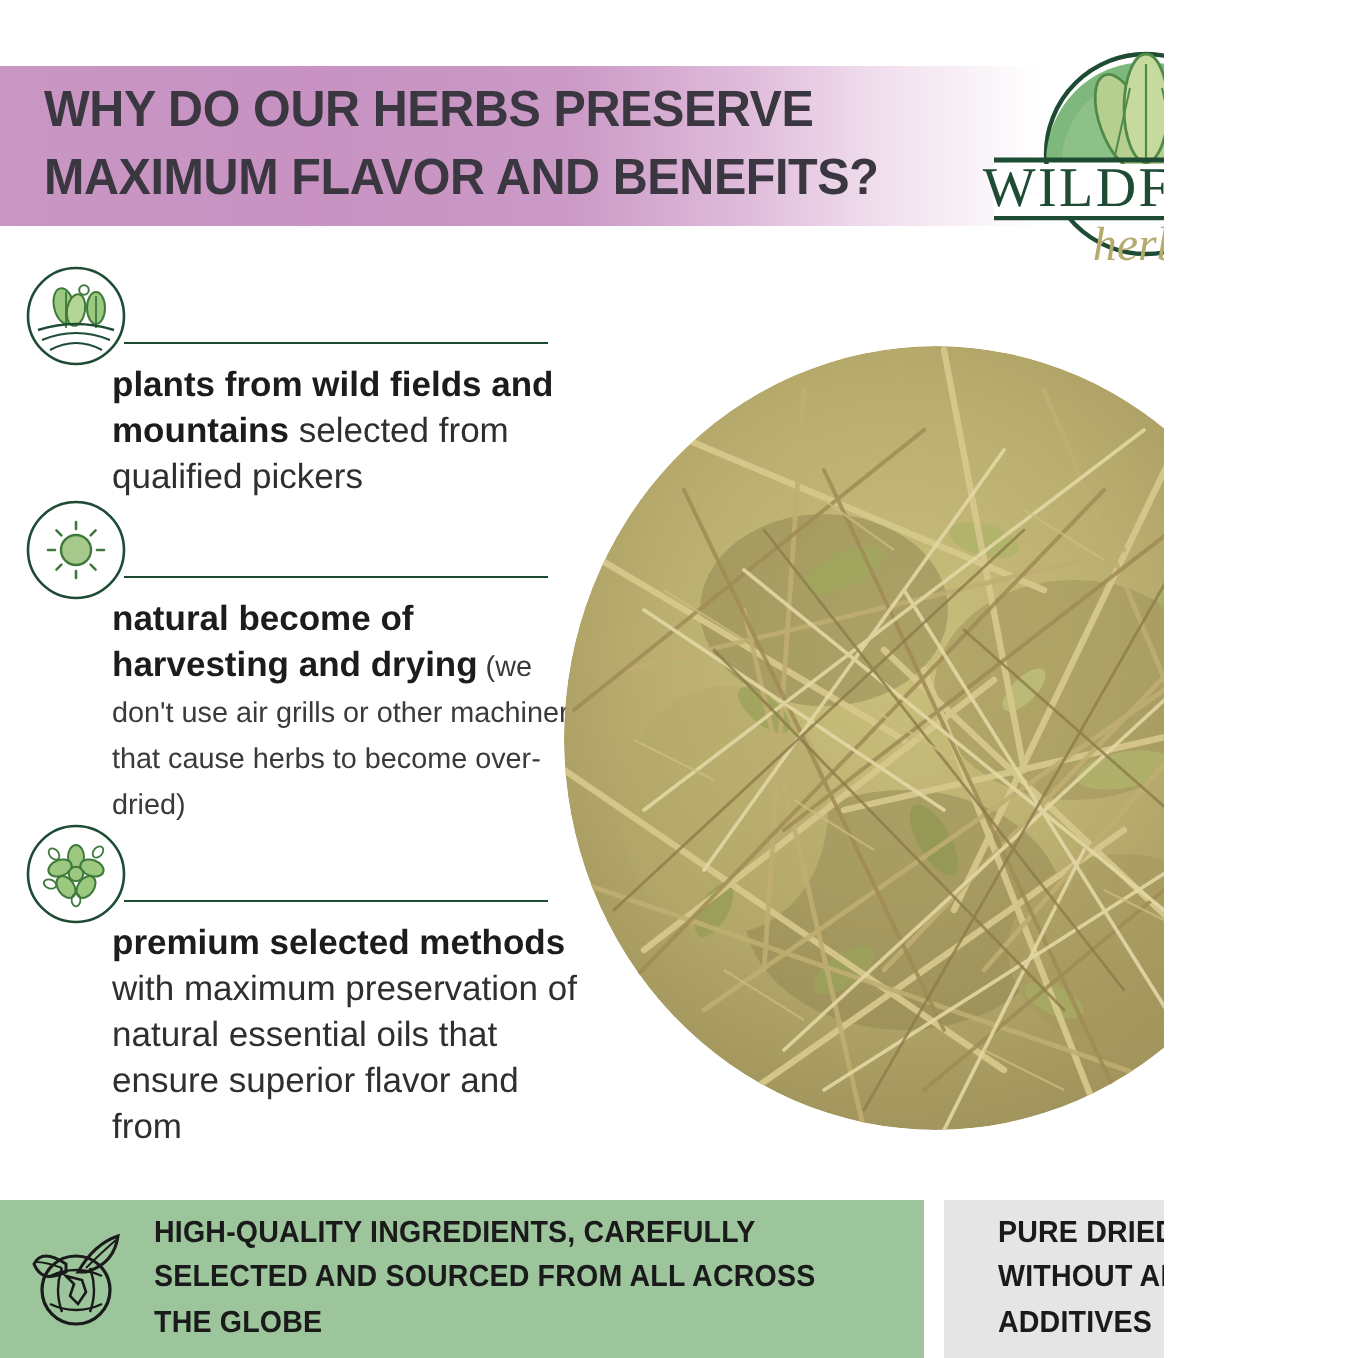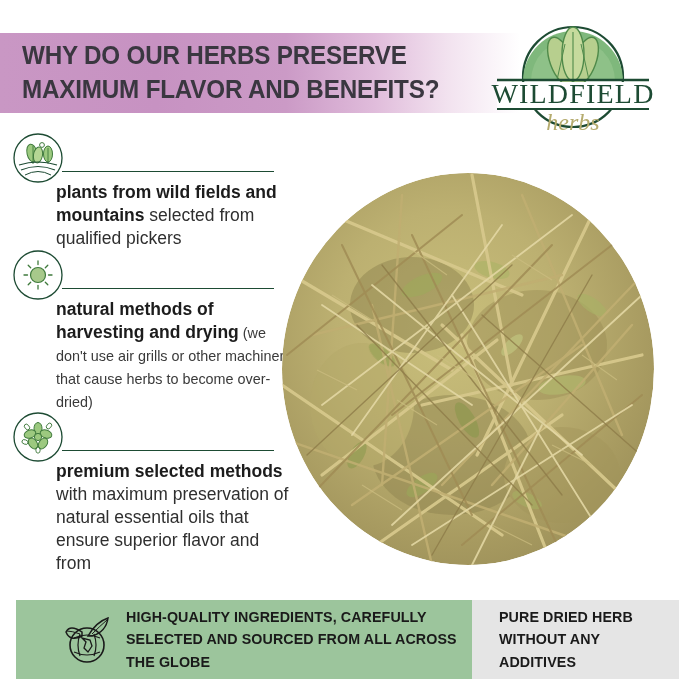--- a/index.html
+++ b/index.html
@@ -5,21 +5,21 @@
   html, body {
     margin: 0;
     padding: 0;
     background: #ffffff;
   }
   body {
     font-family: "Liberation Sans", sans-serif;
   }
   #infographic {
     position: relative;
-    width: 679px;
+    width: 582px;
     height: 679px;
     background: #ffffff;
     overflow: hidden;
   }
 
   
   .header {
     position: absolute;
     left: 0;
     top: 33px;
@@ -123,24 +123,23 @@
 
   
   .banner {
     position: absolute;
     top: 600px;
     height: 79px;
     display: flex;
     align-items: center;
   }
   #banner-left {
-    left: 16px;
+    left: 0;
     width: 462px;
     background: #9cc59c;
-    padding-left: 33px;
   }
   #banner-right {
     left: 472px;
     width: 207px;
     background: #e5e5e5;
   }
   .banner-icon {
     flex: 0 0 auto;
     margin-left: 13px;
     width: 52px;
@@ -243,21 +242,21 @@
           <line x1="35.5" y1="25" x2="39" y2="25"></line>
           <line x1="15.2" y1="15.2" x2="17.7" y2="17.7"></line>
           <line x1="32.3" y1="32.3" x2="34.8" y2="34.8"></line>
           <line x1="34.8" y1="15.2" x2="32.3" y2="17.7"></line>
           <line x1="17.7" y1="32.3" x2="15.2" y2="34.8"></line>
         </g>
       </svg>
     </div>
     <div class="feature-rule"></div>
     <div class="feature-text">
-      <b>natural methods of harvesting and drying</b><span class="small"> (we don't use air grills or other machinery that cause herbs to become over-dried)</span>
+      <b>natural become of harvesting and drying</b><span class="small"> (we don't use air grills or other machinery that cause herbs to become over-dried)</span>
     </div>
   </div>
 
   <div class="feature" id="feature-3">
     <div class="feature-icon">
       <svg width="50" height="50" viewBox="0 0 50 50" xmlns="http://www.w3.org/2000/svg">
         <circle cx="25" cy="25" r="24" fill="none" stroke="#1d4b33" stroke-width="1.3"></circle>
         <g fill="#9cc97f" stroke="#3f7a3c" stroke-width="1">
           <ellipse cx="25" cy="16.5" rx="4" ry="6"></ellipse>
           <ellipse cx="33" cy="22" rx="6" ry="4" transform="rotate(20 33 22)"></ellipse>

